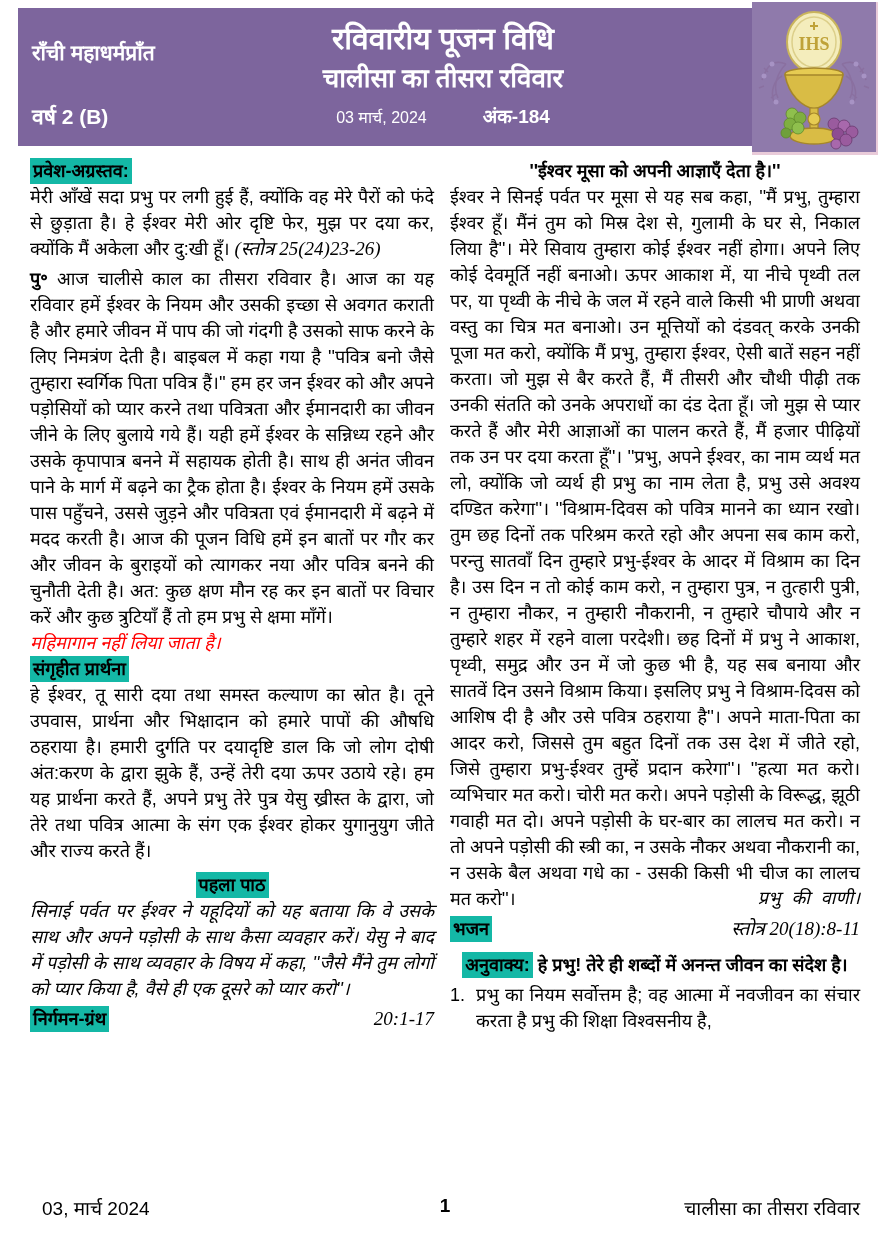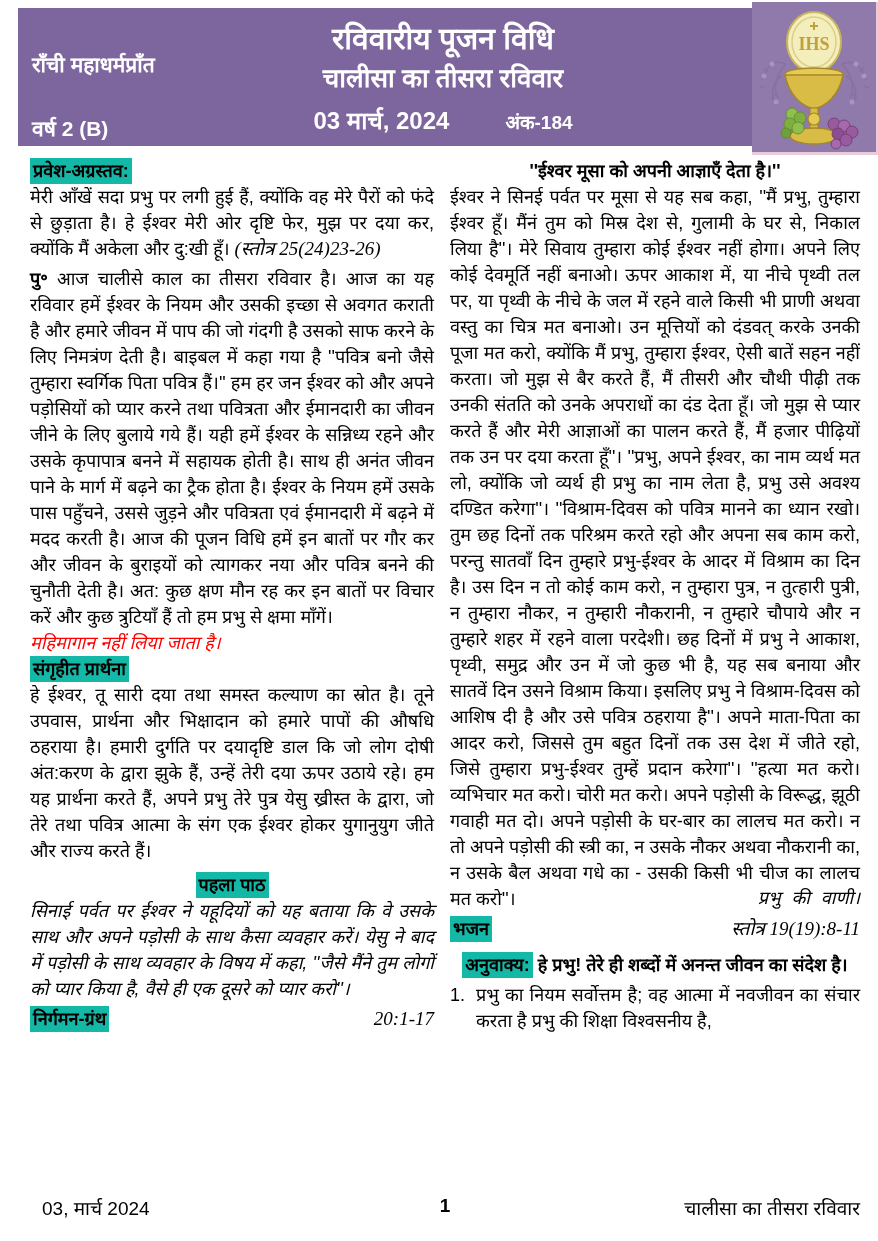--- a/index.html
+++ b/index.html
@@ -7,34 +7,34 @@
     position:relative;width:878px;height:1241px;margin:0 auto;
     background:#fff;overflow:hidden;color:#000;
     font-family:"Liberation Sans","DejaVu Sans",sans-serif;
   }
   
   .masthead{
     position:absolute;left:18px;top:8px;width:844px;height:138px;
     background:#7D659D;color:#fff;
   }
   .mast-left{
-    position:absolute;left:14px;top:12px;height:100%;
+    position:absolute;left:14px;top:0;height:100%;
     display:flex;flex-direction:column;justify-content:space-between;
     padding:30px 0 16px;box-sizing:border-box;
     font-size:21px;font-weight:bold;white-space:nowrap;
   }
   .mast-center{
     position:absolute;left:190px;top:12px;width:470px;text-align:center;
   }
   .mast-title{font-size:30px;font-weight:bold;line-height:1.25;}
   .mast-sub{font-size:26px;font-weight:bold;line-height:1.3;margin-top:4px;}
   .mast-daterow{
     display:flex;justify-content:center;align-items:baseline;gap:56px;margin-top:8px;
   }
-  .mast-date{font-size:24px;font-weight:bold;}
+  .mast-date{font-size:16px;font-weight:normal;}
   .mast-issue{font-size:19px;font-weight:bold;}
   .logo-box{
     position:absolute;left:734px;top:-6px;width:124px;height:150px;
     background:#8F7AAB;
     border-right:5px solid #E9CBD9;border-bottom:3px solid #E9CBD9;
   }
   
   .content{
     position:absolute;left:30px;top:158px;width:830px;
     display:flex;gap:16px;
@@ -168,21 +168,21 @@
     </div>
 
     <div class="col right">
       <div class="reading-title">''ईश्वर मूसा को अपनी आज्ञाएँ देता है।''</div>
       <p class="just">
         <span>ईश्वर ने सिनई पर्वत पर मूसा से यह सब कहा, ''मैं प्रभु, तुम्हारा ईश्वर हूँ। मैंनं तुम को मिस्र देश से, गुलामी के घर से, निकाल लिया है''। मेरे सिवाय तुम्हारा कोई ईश्वर नहीं होगा। अपने लिए कोई देवमूर्ति नहीं बनाओ। ऊपर आकाश में, या नीचे पृथ्वी तल पर, या पृथ्वी के नीचे के जल में रहने वाले किसी भी प्राणी अथवा वस्तु का चित्र मत बनाओ। उन मूत्तियों को दंडवत् करके उनकी पूजा मत करो, क्योंकि मैं प्रभु, तुम्हारा ईश्वर, ऐसी बातें सहन नहीं करता। जो मुझ से बैर करते हैं, मैं तीसरी और चौथी पीढ़ी तक उनकी संतति को उनके अपराधों का दंड देता हूँ। जो मुझ से प्यार करते हैं और मेरी आज्ञाओं का पालन करते हैं, मैं हजार पीढ़ियों तक उन पर दया करता हूँ''। ''प्रभु, अपने ईश्वर, का नाम व्यर्थ मत लो, क्योंकि जो व्यर्थ ही प्रभु का नाम लेता है, प्रभु उसे अवश्य दण्डित करेगा''। ''विश्राम-दिवस को पवित्र मानने का ध्यान रखो। तुम छह दिनों तक परिश्रम करते रहो और अपना सब काम करो, परन्तु सातवाँ दिन तुम्हारे प्रभु-ईश्वर के आदर में विश्राम का दिन है। उस दिन न तो कोई काम करो, न तुम्हारा पुत्र, न तुत्हारी पुत्री, न तुम्हारा नौकर, न तुम्हारी नौकरानी, न तुम्हारे चौपाये और न तुम्हारे शहर में रहने वाला परदेशी। छह दिनों में प्रभु ने आकाश, पृथ्वी, समुद्र और उन में जो कुछ भी है, यह सब बनाया और सातवें दिन उसने विश्राम किया। इसलिए प्रभु ने विश्राम-दिवस को आशिष दी है और उसे पवित्र ठहराया है''। अपने माता-पिता का आदर करो, जिससे तुम बहुत दिनों तक उस देश में जीते रहो, जिसे तुम्हारा प्रभु-ईश्वर तुम्हें प्रदान करेगा''। ''हत्या मत करो। व्यभिचार मत करो। चोरी मत करो। अपने पड़ोसी के विरूद्ध, झूठी गवाही मत दो। अपने पड़ोसी के घर-बार का लालच मत करो। न तो अपने पड़ोसी की स्त्री का, न उसके नौकर अथवा नौकरानी का, न उसके बैल अथवा गधे का - उसकी किसी भी चीज का लालच मत करो''।</span>
         <span class="lords-word">प्रभु की वाणी।</span>
       </p>
       <div class="book-row">
         <span class="hl">भजन</span>
-        <span class="ref">स्तोत्र 19(19):8-11</span>
+        <span class="ref">स्तोत्र 20(18):8-11</span>
       </div>
       <p class="antiphon">
         <span class="hl">अनुवाक्य:</span>
         <span>हे प्रभु! तेरे ही शब्दों में अनन्त जीवन का संदेश है।</span>
       </p>
       <div class="verse">
         <span class="verse-num">1.</span>
         <div class="verse-text">प्रभु का नियम सर्वोत्तम है; वह आत्मा में नवजीवन का संचार करता है प्रभु की शिक्षा विश्वसनीय है,</div>
       </div>
     </div>

